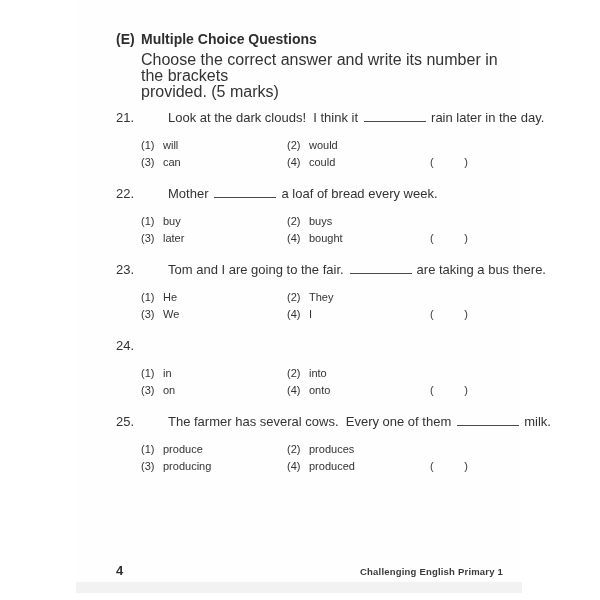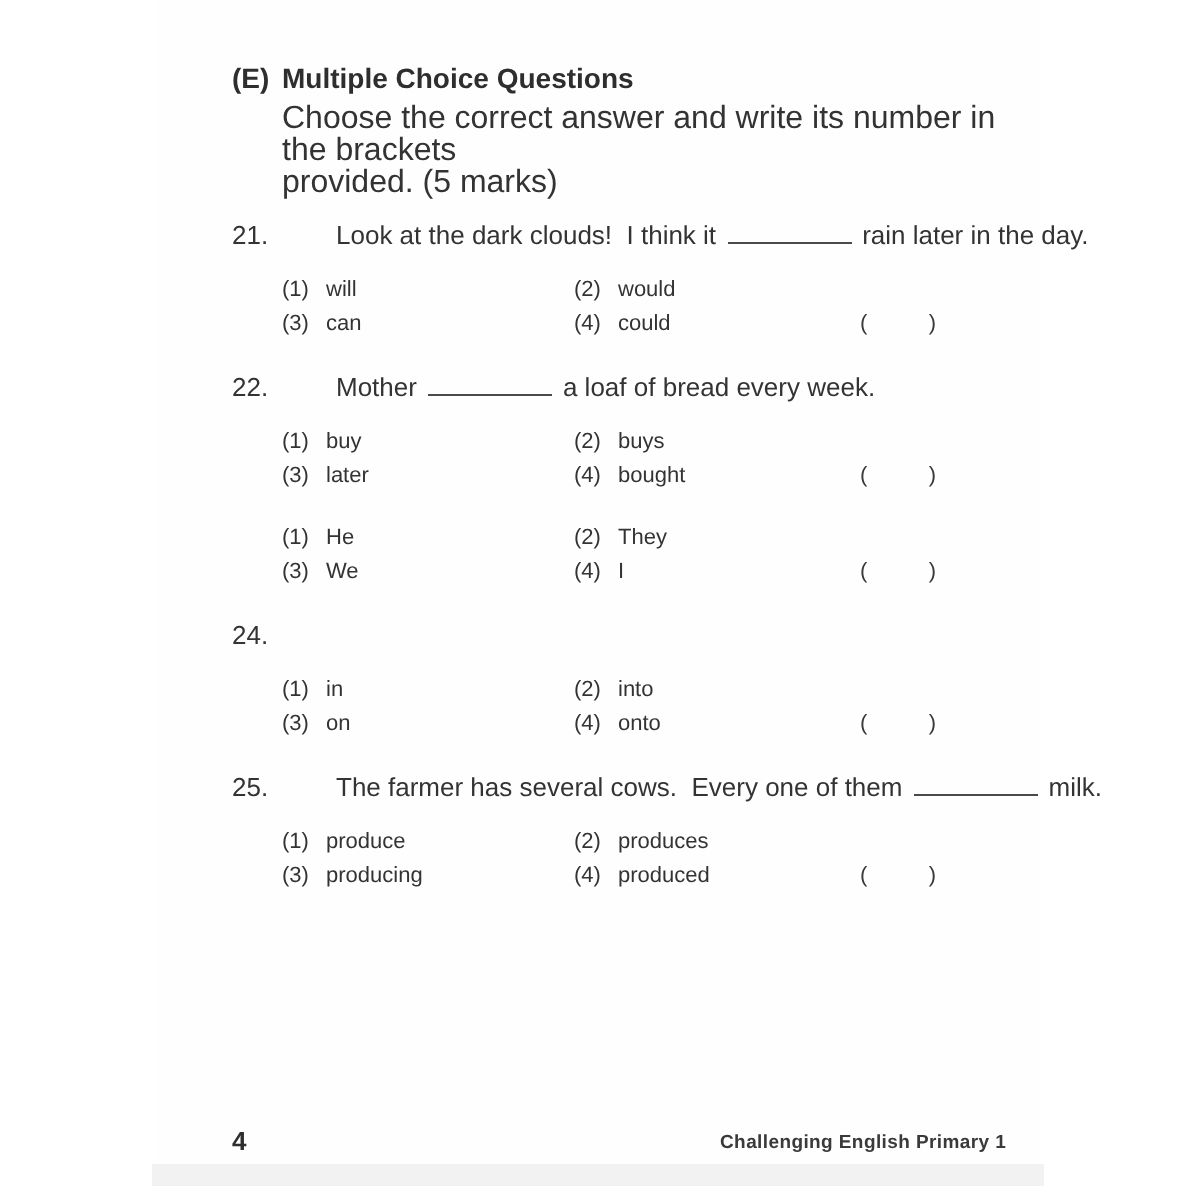--- a/index.html
+++ b/index.html
@@ -120,20 +120,24 @@
               <span>bought</span>
             </div>
           <div class="answer-brackets">
             <span>(</span>
             <span>)</span>
           </div>
         </div>
       </div>
 
       <div class="question">
+        <div class="stem-row">
+          <span class="qnum">23.</span>
+          <span class="stem"><span>Tom and I are going to the fair.</span><span class="blank"></span><span>are taking a bus there.</span></span>
+        </div>
         <div class="options">
           <div class="option">
               <span class="onum">(1)</span>
               <span>He</span>
             </div>
           <div class="option">
               <span class="onum">(2)</span>
               <span>They</span>
             </div>
           <div class="option">

